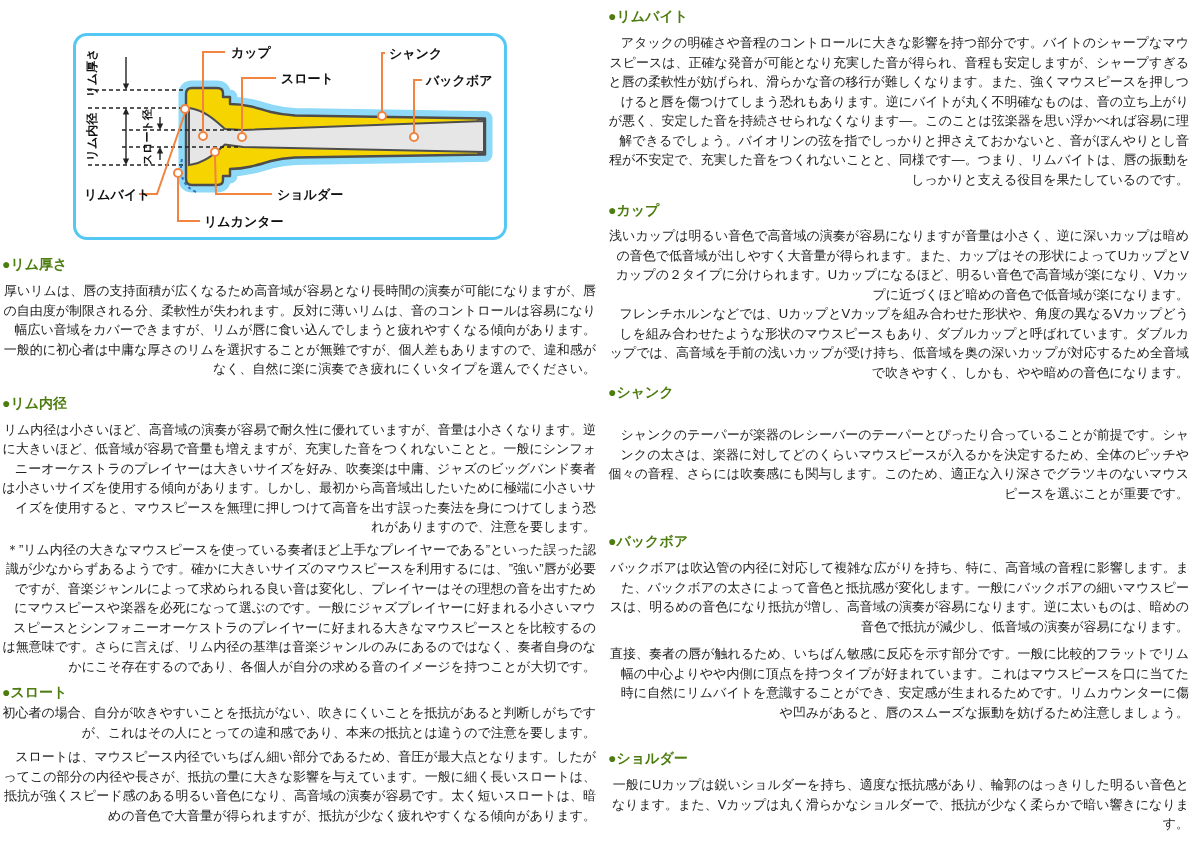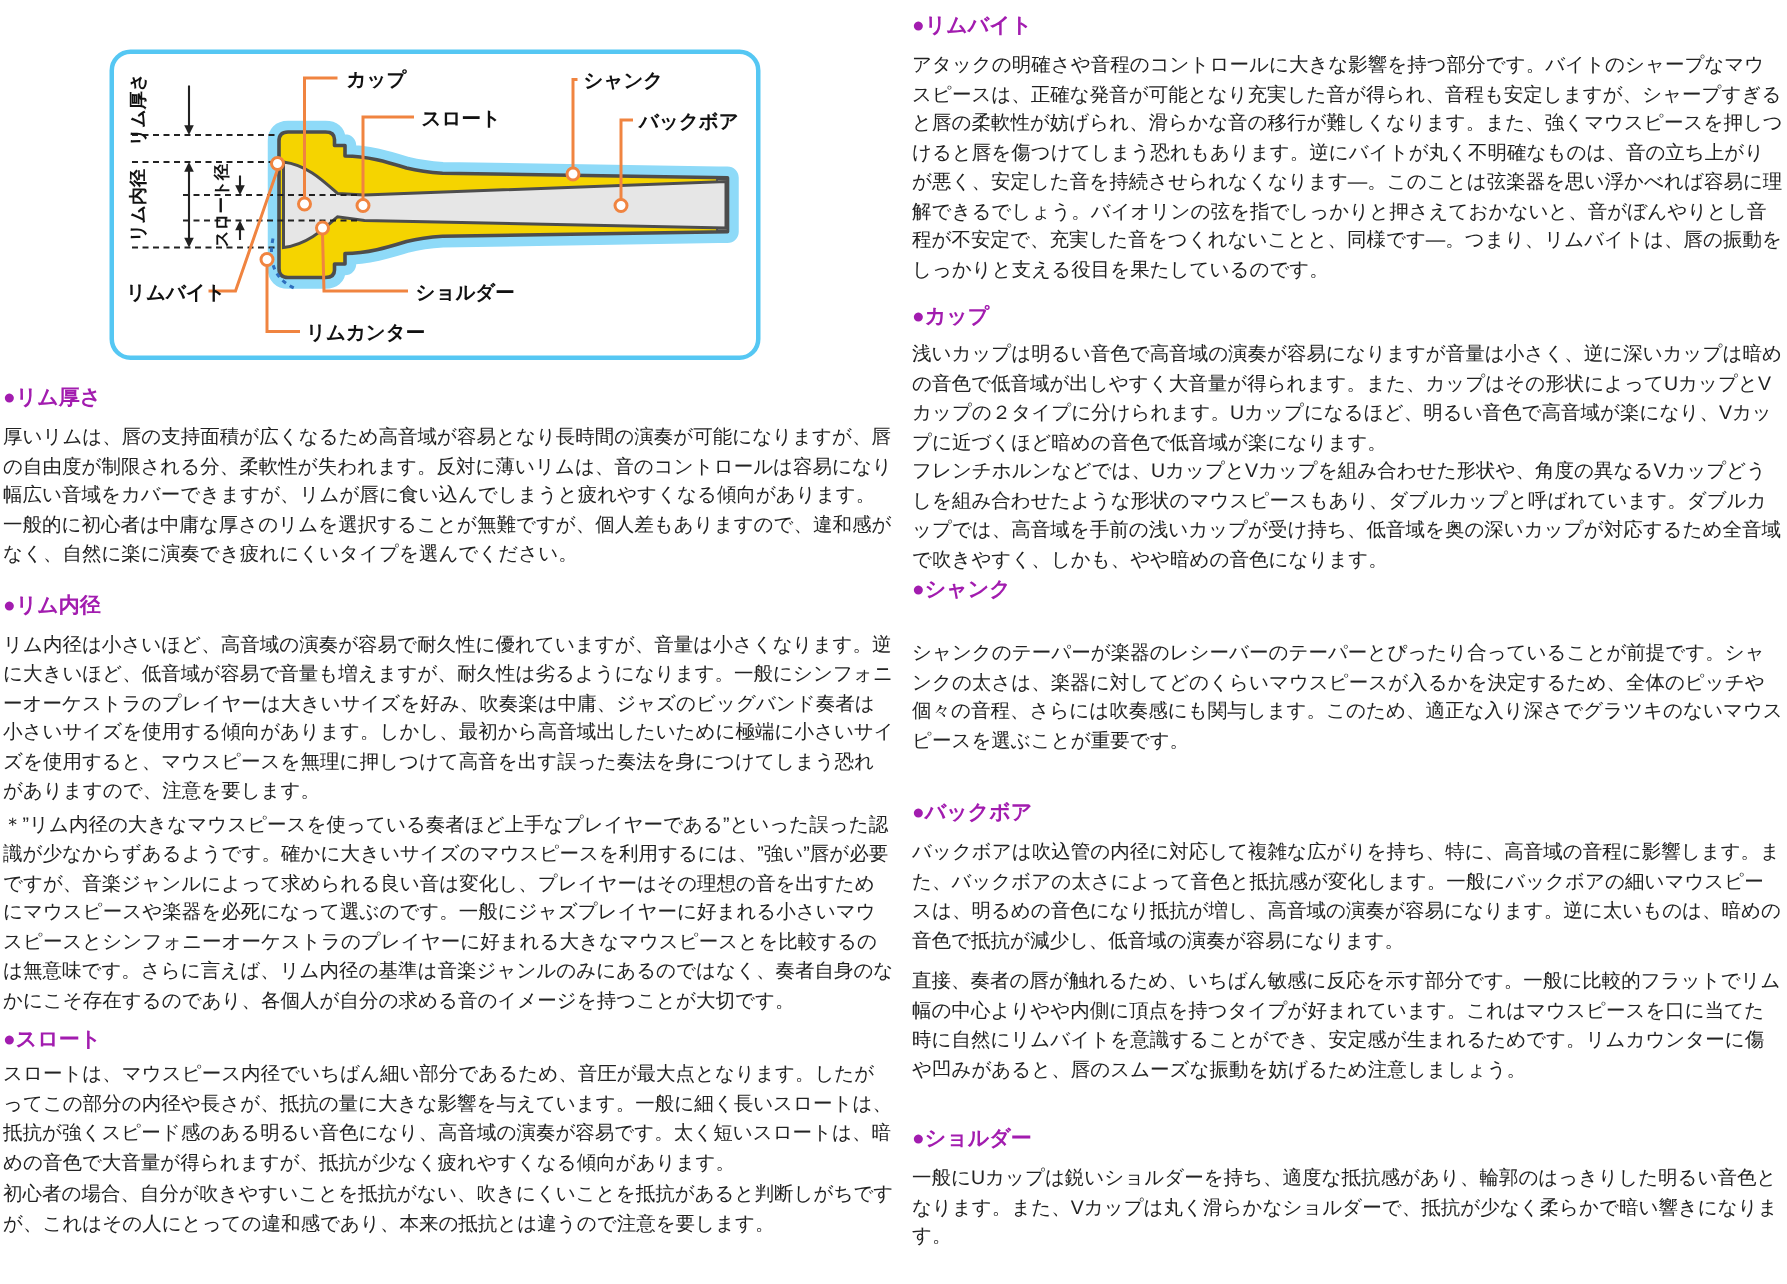--- a/index.html
+++ b/index.html
@@ -5,26 +5,26 @@
   html,body{margin:0;padding:0;}
   body{
     width:1191px;height:856px;position:relative;overflow:hidden;
     background:#ffffff;color:#222;
     font-family:"Liberation Sans","DejaVu Sans",sans-serif;
   }
   .col{position:absolute;top:0;}
   .col-left{left:2px;width:594px;}
   .col-right{left:608px;width:581px;}
   h3.sec{
-    font-size:14px;font-weight:bold;color:#a21caf;
+    font-size:14px;font-weight:bold;color:#4d7c0f;
     margin:0;line-height:17px;
   }
   p.body{
     font-size:13px;line-height:19.5px;margin:0;
-    text-align:left;color:#222;
+    text-align:right;color:#222;
   }
   .diagram-frame{
     width:428px;height:201px;margin:33px 0 0 71px;
     border:3px solid #55c7f3;border-radius:14px;
     background:#fff;position:relative;
   }
   .diagram-frame svg{display:block;}
   svg text.part{font-size:13px;font-weight:bold;fill:#111;}
   svg text.dim{font-size:12px;font-weight:bold;fill:#111;}
   svg text.dim-small{font-size:11px;font-weight:bold;fill:#111;}
@@ -98,26 +98,26 @@
       <text class="part" x="8" y="163">リムバイト</text>
       <text class="part" x="201" y="163">ショルダー</text>
       <text class="part" x="128" y="190">リムカンター</text>
     </svg>
   </div>
 
   <h3 class="sec" style="margin-top:16px">●リム厚さ</h3>
   <p class="body" style="margin-top:8px">厚いリムは、唇の支持面積が広くなるため高音域が容易となり長時間の演奏が可能になりますが、唇の自由度が制限される分、柔軟性が失われます。反対に薄いリムは、音のコントロールは容易になり幅広い音域をカバーできますが、リムが唇に食い込んでしまうと疲れやすくなる傾向があります。一般的に初心者は中庸な厚さのリムを選択することが無難ですが、個人差もありますので、違和感がなく、自然に楽に演奏でき疲れにくいタイプを選んでください。</p>
 
   <h3 class="sec" style="margin-top:16px">●リム内径</h3>
-  <p class="body" style="margin-top:8px">リム内径は小さいほど、高音域の演奏が容易で耐久性に優れていますが、音量は小さくなります。逆に大きいほど、低音域が容易で音量も増えますが、耐久性は劣るようになります。一般にシンフォニーオーケストラのプレイヤーは大きいサイズを好み、吹奏楽は中庸、ジャズのビッグバンド奏者は小さいサイズを使用する傾向があります。しかし、最初から高音域出したいために極端に小さいサイズを使用すると、マウスピースを無理に押しつけて高音を出す誤った奏法を身につけてしまう恐れがありますので、注意を要します。</p>
+  <p class="body" style="margin-top:8px">リム内径は小さいほど、高音域の演奏が容易で耐久性に優れていますが、音量は小さくなります。逆に大きいほど、低音域が容易で音量も増えますが、充実した音をつくれないことと。一般にシンフォニーオーケストラのプレイヤーは大きいサイズを好み、吹奏楽は中庸、ジャズのビッグバンド奏者は小さいサイズを使用する傾向があります。しかし、最初から高音域出したいために極端に小さいサイズを使用すると、マウスピースを無理に押しつけて高音を出す誤った奏法を身につけてしまう恐れがありますので、注意を要します。</p>
   <p class="body" style="margin-top:3px">＊”リム内径の大きなマウスピースを使っている奏者ほど上手なプレイヤーである”といった誤った認識が少なからずあるようです。確かに大きいサイズのマウスピースを利用するには、”強い”唇が必要ですが、音楽ジャンルによって求められる良い音は変化し、プレイヤーはその理想の音を出すためにマウスピースや楽器を必死になって選ぶのです。一般にジャズプレイヤーに好まれる小さいマウスピースとシンフォニーオーケストラのプレイヤーに好まれる大きなマウスピースとを比較するのは無意味です。さらに言えば、リム内径の基準は音楽ジャンルのみにあるのではなく、奏者自身のなかにこそ存在するのであり、各個人が自分の求める音のイメージを持つことが大切です。</p>
 
   <h3 class="sec" style="margin-top:8px">●スロート</h3>
+  <p class="body" style="margin-top:2px">初心者の場合、自分が吹きやすいことを抵抗がない、吹きにくいことを抵抗があると判断しがちですが、これはその人にとっての違和感であり、本来の抵抗とは違うので注意を要します。</p>
   <p class="body" style="margin-top:5px">スロートは、マウスピース内径でいちばん細い部分であるため、音圧が最大点となります。したがってこの部分の内径や長さが、抵抗の量に大きな影響を与えています。一般に細く長いスロートは、抵抗が強くスピード感のある明るい音色になり、高音域の演奏が容易です。太く短いスロートは、暗めの音色で大音量が得られますが、抵抗が少なく疲れやすくなる傾向があります。</p>
-  <p class="body" style="margin-top:2px">初心者の場合、自分が吹きやすいことを抵抗がない、吹きにくいことを抵抗があると判断しがちですが、これはその人にとっての違和感であり、本来の抵抗とは違うので注意を要します。</p>
 
 </div>
 
 <div class="col col-right">
 
   <h3 class="sec" style="margin-top:8px">●リムバイト</h3>
   <p class="body" style="margin-top:8px">アタックの明確さや音程のコントロールに大きな影響を持つ部分です。バイトのシャープなマウスピースは、正確な発音が可能となり充実した音が得られ、音程も安定しますが、シャープすぎると唇の柔軟性が妨げられ、滑らかな音の移行が難しくなります。また、強くマウスピースを押しつけると唇を傷つけてしまう恐れもあります。逆にバイトが丸く不明確なものは、音の立ち上がりが悪く、安定した音を持続させられなくなります―。このことは弦楽器を思い浮かべれば容易に理解できるでしょう。バイオリンの弦を指でしっかりと押さえておかないと、音がぼんやりとし音程が不安定で、充実した音をつくれないことと、同様です―。つまり、リムバイトは、唇の振動をしっかりと支える役目を果たしているのです。</p>
 
   <h3 class="sec" style="margin-top:13px">●カップ</h3>
   <p class="body" style="margin-top:7px">浅いカップは明るい音色で高音域の演奏が容易になりますが音量は小さく、逆に深いカップは暗めの音色で低音域が出しやすく大音量が得られます。また、カップはその形状によってUカップとVカップの２タイプに分けられます。Uカップになるほど、明るい音色で高音域が楽になり、Vカップに近づくほど暗めの音色で低音域が楽になります。</p>

